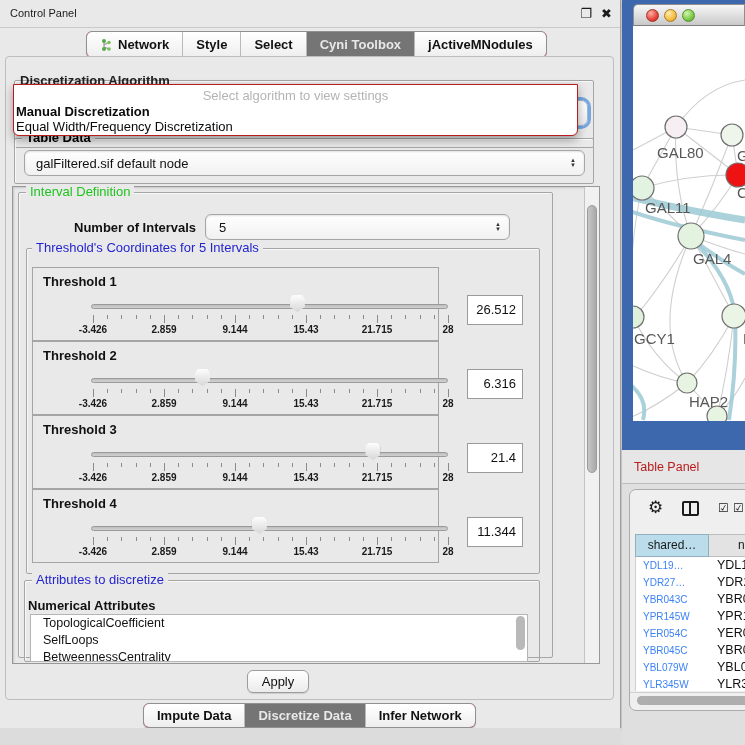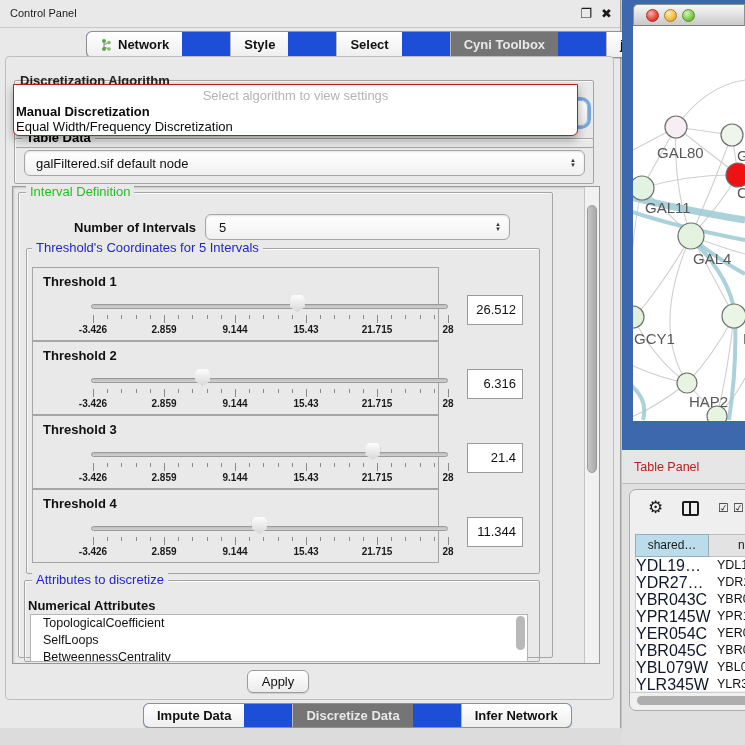--- a/index.html
+++ b/index.html
@@ -9,21 +9,21 @@
 
   
   .control-panel { position:absolute; left:0; top:0; width:621px; height:728px; background:#e9e9e9; border-right:1px solid #9f9f9f; box-shadow:0 1px 3px rgba(0,0,0,.3); }
   .cp-titlebar { position:absolute; left:0; top:0; width:100%; height:28px; background:#e9e9e9; border-bottom:1px solid #c9c9c9; }
   .cp-title { position:absolute; left:10px; top:7px; font-size:11px; color:#1c1c1c; }
   .win-btn { position:absolute; top:6px; font-size:13px; color:#1a1a1a; cursor:default; }
   .win-btn.min { right:28px; font-weight:400; }
   .win-btn.close { right:8px; font-weight:700; }
 
   
-  .seg-tabs { position:absolute; display:flex; border:1px solid #909090; border-radius:6px; overflow:hidden; background:#1d4ed8; box-shadow:0 1px 1px rgba(0,0,0,.15);gap:48px; }
+  .seg-tabs { position:absolute; display:flex; border:1px solid #909090; border-radius:6px; overflow:hidden; background:#be185d; box-shadow:0 1px 1px rgba(0,0,0,.15); }
   .seg-tabs .tab { display:flex; align-items:center; gap:5px; padding:0 13px; font-size:13px; font-weight:700; color:#111; background:linear-gradient(#ffffff,#eeeeee); border-left:1px solid #b9b9b9; white-space:nowrap; }
   .seg-tabs .tab:first-child { border-left:none; }
   .seg-tabs .tab.selected { background:#757575; color:#e8e8e8; }
   #cp-tabs { left:86px; top:31px; height:27px; }
   #cp-bottom-tabs { left:143px; top:703px; height:25px; }
 
   .cp-body { position:absolute; left:5px; top:56px; width:609px; height:644px; background:#e9e9e9; border:1px solid #bdbdbd; border-radius:4px; }
 
   
   .groupbox { position:absolute; border:1px solid #a5a5a5; border-radius:2px; box-shadow:inset 1px 1px 0 rgba(255,255,255,.7); }
@@ -103,21 +103,21 @@
   .gear-ic { position:absolute; left:18px; top:9px; font-size:17px; color:#1a1a1a; line-height:17px; }
   .split-ic { position:absolute; left:52px; top:11px; width:17px; height:15px; border:2px solid #1a1a1a; border-radius:2px; }
   .split-ic:before { content:""; position:absolute; left:5px; top:0; width:2px; height:100%; background:#1a1a1a; }
   .chk-ic { position:absolute; top:12px; font-size:12px; color:#1a1a1a; line-height:12px; }
   .tbl { position:absolute; left:5px; top:44px; width:140px; }
   .tbl-headrow { display:flex; height:23px; }
   .tbl-h1 { width:74px; background:#badceb; border:1px solid #93aebc; font-size:12px; color:#1a1a1a; text-align:center; line-height:21px; }
   .tbl-h2 { flex:1; background:#e3e3e3; border:1px solid #bdbdbd; border-left:none; font-size:12px; color:#1a1a1a; line-height:21px; padding-left:29px; }
   #tp-rows { height:134px; overflow:hidden; background:#fff; border-left:1px solid #cfcfcf; }
   .tbl-row { display:flex; height:17px; }
-  .tbl-c1 { width:74px; font-size:16px; color:#0f172a; line-height:17px; white-space:nowrap; }
+  .tbl-c1 { width:74px; padding-left:7px; font-size:10px; color:#3b82f6; line-height:17px; white-space:nowrap; }
   .tbl-c2 { flex:1; padding-left:7px; font-size:12.5px; color:#111; line-height:17px; white-space:nowrap; }
   .hscroll { position:absolute; left:0; top:202px; width:100%; height:14px; border-top:1px solid #cfcfcf; }
   .hscroll .thumb { position:absolute; left:7px; top:3px; width:150px; height:9px; border-radius:5px; background:#aeaeae; }
 
   .desk-strip { position:absolute; left:0; top:728px; width:621px; height:17px; background:#dcdcdc; }
 </style>
 </head>
 <body>
 
 <div class="screen">

